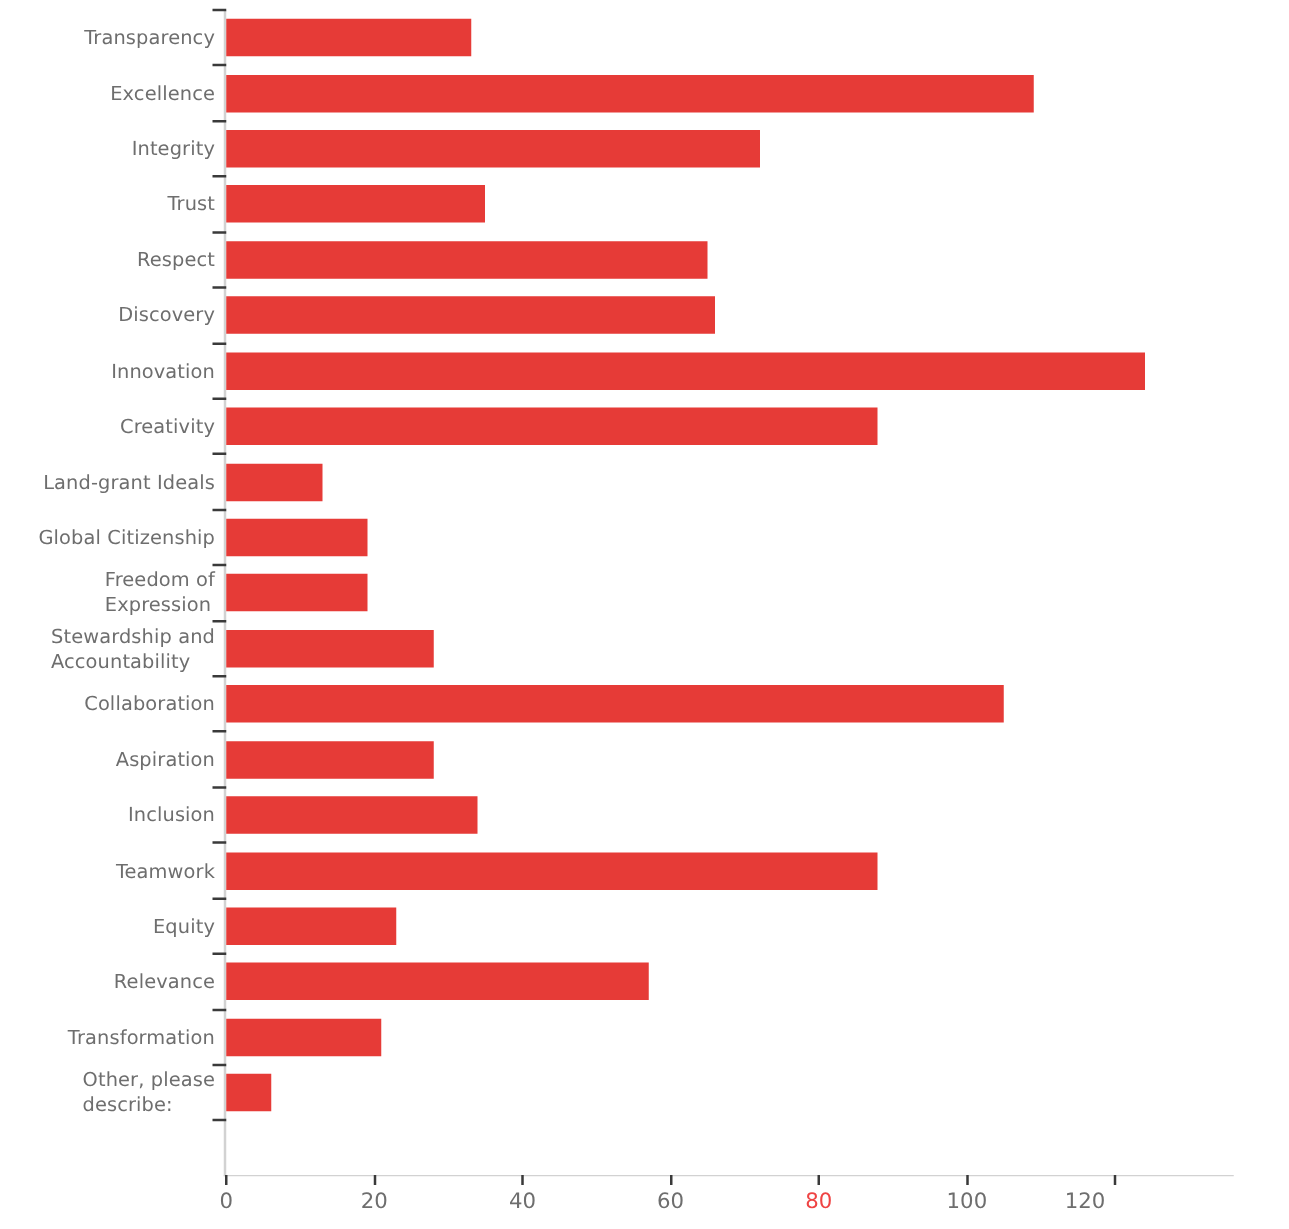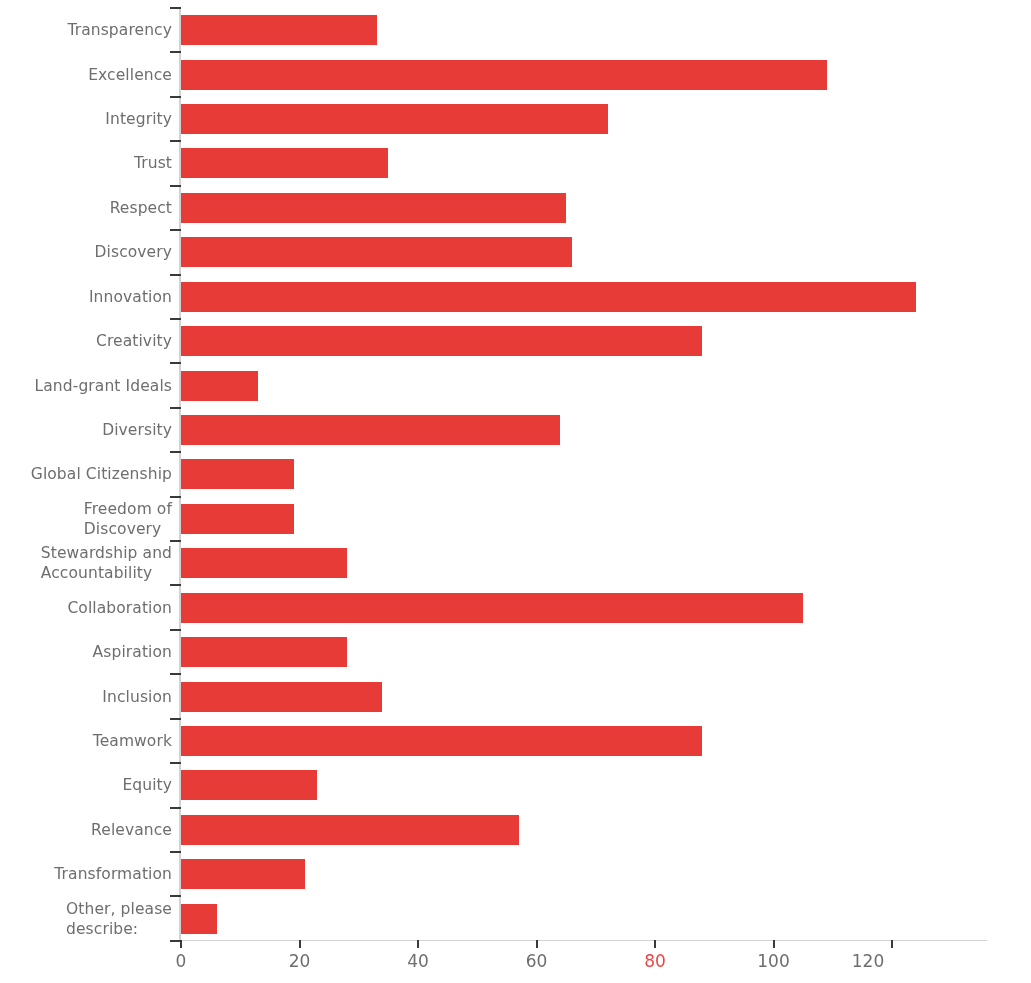--- a/index.html
+++ b/index.html
@@ -192,36 +192,29 @@
           </div>
         </div>
         <div class="row" style="height: 44.4286px; padding-left: 37px;">
           <div class="row-label">Land-grant Ideals</div>
           <div class="row-tick"></div>
           <div class="bar-track">
             <div class="bar" title="Land-grant Ideals: 13" style="width: 77.025px; background: rgb(230, 59, 55);"></div>
           </div>
         </div>
         <div class="row" style="height: 44.4286px;">
-          <div class="row-label">Diversity</div>
-          <div class="row-tick"></div>
-          <div class="bar-track">
-            <div class="bar" title="Diversity: 64" style="width: 379.2px; background: rgb(230, 59, 55);"></div>
-          </div>
-        </div>
-        <div class="row" style="height: 44.4286px;">
           <div class="row-label">Global Citizenship</div>
           <div class="row-tick"></div>
           <div class="bar-track">
             <div class="bar" title="Global Citizenship: 19" style="width: 112.575px; background: rgb(230, 59, 55);"></div>
           </div>
         </div>
         <div class="row" style="height: 44.4286px;">
           <div class="row-label">Freedom of
-Discovery</div>
+Expression</div>
           <div class="row-tick"></div>
           <div class="bar-track">
             <div class="bar" title="Freedom of Expression: 19" style="width: 112.575px; background: rgb(230, 59, 55);"></div>
           </div>
         </div>
         <div class="row" style="height: 44.4286px;">
           <div class="row-label">Stewardship and
 Accountability</div>
           <div class="row-tick"></div>
           <div class="bar-track">

